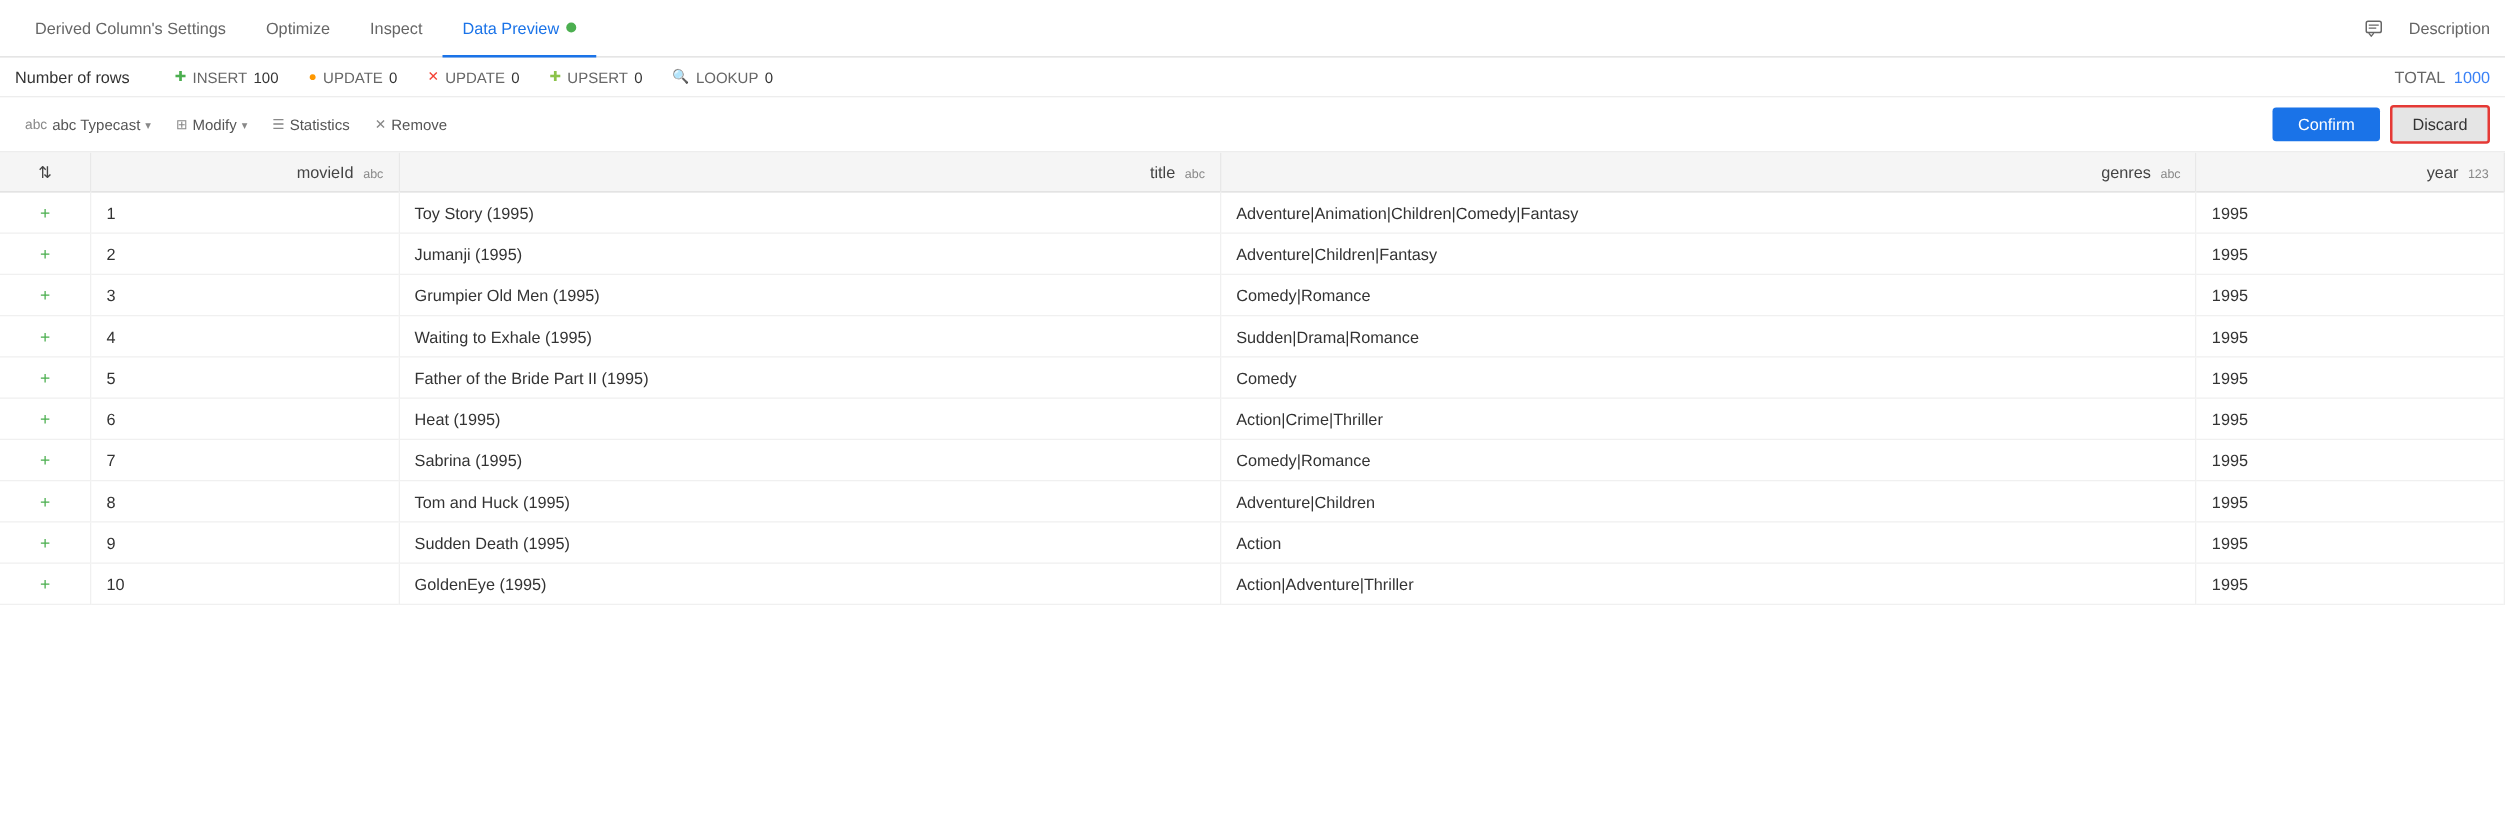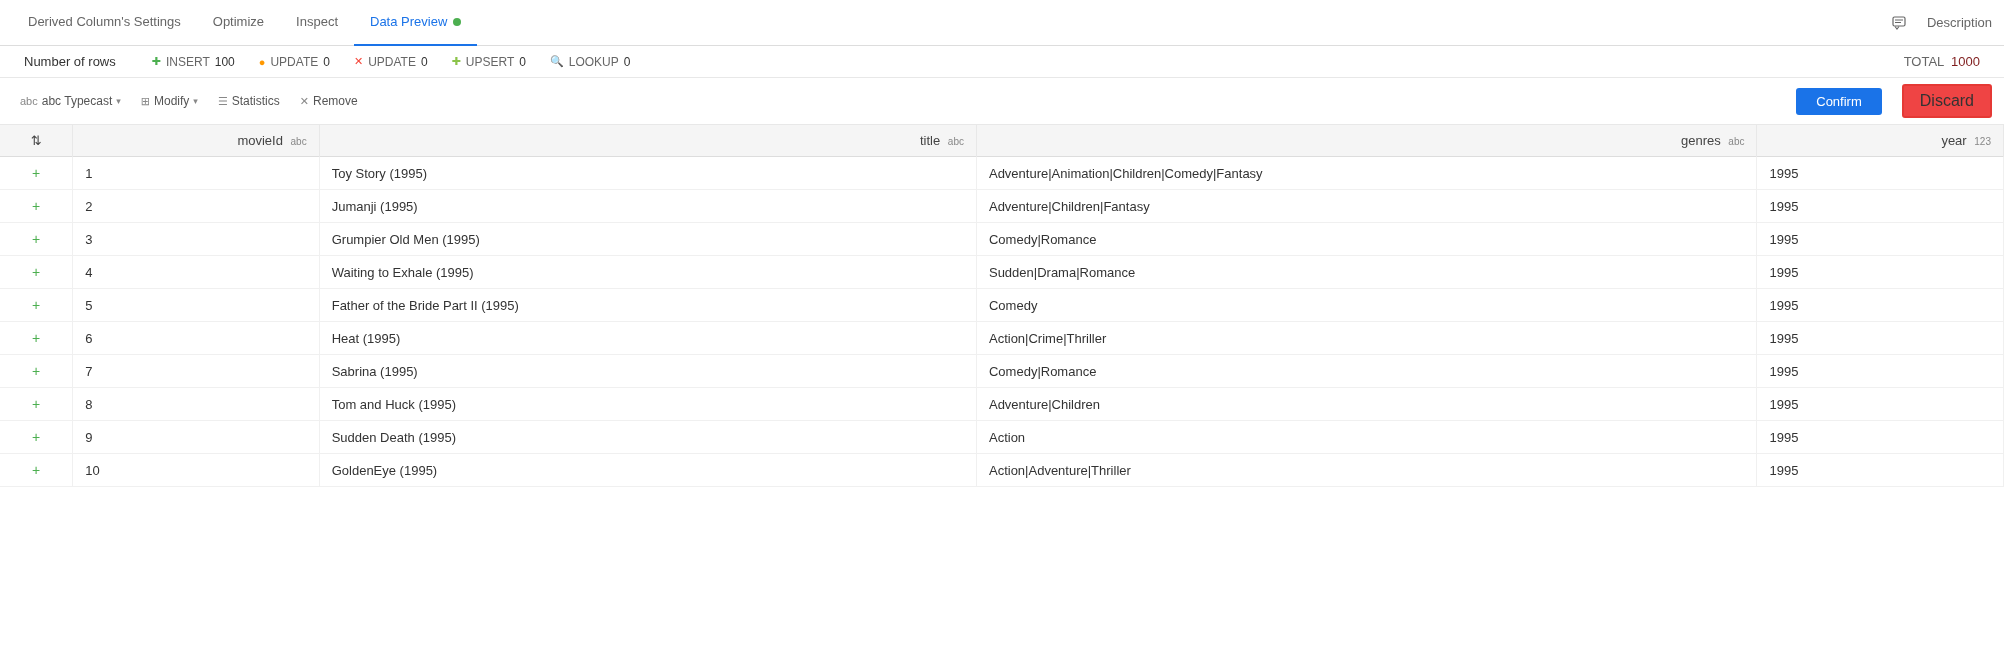--- a/index.html
+++ b/index.html
@@ -1,21 +1,20 @@
 <!DOCTYPE html>
 <html><head>
   <meta charset="utf-8">
   <style>
     * { box-sizing: border-box; margin: 0; padding: 0; }
     body { font-family: -apple-system, BlinkMacSystemFont, 'Segoe UI', Arial, sans-serif; font-size: 13px; background: #fff; color: #333; }
 
     
     .header-tabs {
       display: flex;
-      align-items: center;
       border-bottom: 1px solid #ddd;
       padding: 0 12px;
       height: 46px;
       position: relative;
     }
     .tab {
       padding: 0 16px;
       height: 46px;
       display: flex;
       align-items: center;
@@ -45,21 +44,21 @@
       gap: 21px;
       color: #666;
       cursor: pointer;
       font-size: 13px;
     }
 
     
     .stats-bar {
       display: flex;
       align-items: center;
-      padding: 8px 24px;
+      padding: 8px 12px;
       border-bottom: 1px solid #e8e8e8;
       gap: 24px;
       background: #fff;
     }
     .stats-label {
       font-size: 13px;
       font-weight: 500;
       color: #333;
       margin-right: 12px;
     }
@@ -71,21 +70,21 @@
       color: #666;
     }
     .stat-item .icon { font-size: 11px; }
     .stat-item .val { font-weight: 500; color: #333; }
     .stat-item.insert .icon { color: #4caf50; }
     .stat-item.update .icon { color: #ff9800; }
     .stat-item.delete .icon { color: #f44336; }
     .stat-item.upsert .icon { color: #8bc34a; }
     .stat-item.lookup .icon { color: #9e9e9e; }
     .stat-total { margin-left: auto; font-size: 13px; color: #666; }
-    .stat-total .val { font-weight: 500; color: #7f1d1d; text-align: center; }
+    .stat-total .val { font-weight: 500; color: #3b82f6; text-align: center; }
 
     
     .toolbar {
       display: flex;
       align-items: center;
       padding: 6px 12px;
       border-bottom: 1px solid #e8e8e8;
       gap: 4px;
       background: #fff;
       position: relative;
@@ -99,40 +98,40 @@
       cursor: pointer;
       font-size: 12px;
       color: #555;
       border: none;
       background: none;
     }
     .toolbar-btn .chevron { font-size: 9px; color: #888; }
     .confirm-discard {
       margin-left: auto;
       display: flex;
-      gap: 20px;
+      gap: 8px;
       align-items: center;
     }
     .btn-confirm {
       background: #1a73e8;
       color: #fff;
       border: none;
       border-radius: 3px;
       padding: 6px 20px;
       font-size: 13px;
       cursor: pointer;
       font-weight: 500;
     }
     .btn-discard {
-      background: #ef4444;
+      background: #e5e5e5;
       color: #333;
       border: 2px solid #e53935;
       border-radius: 3px;
       padding: 6px 16px;
-      font-size: 16px;
+      font-size: 13px;
       cursor: pointer;
     }
 
     
     .table-container {
       overflow: auto;
       flex: 1;
     }
     table {
       width: 100%;

